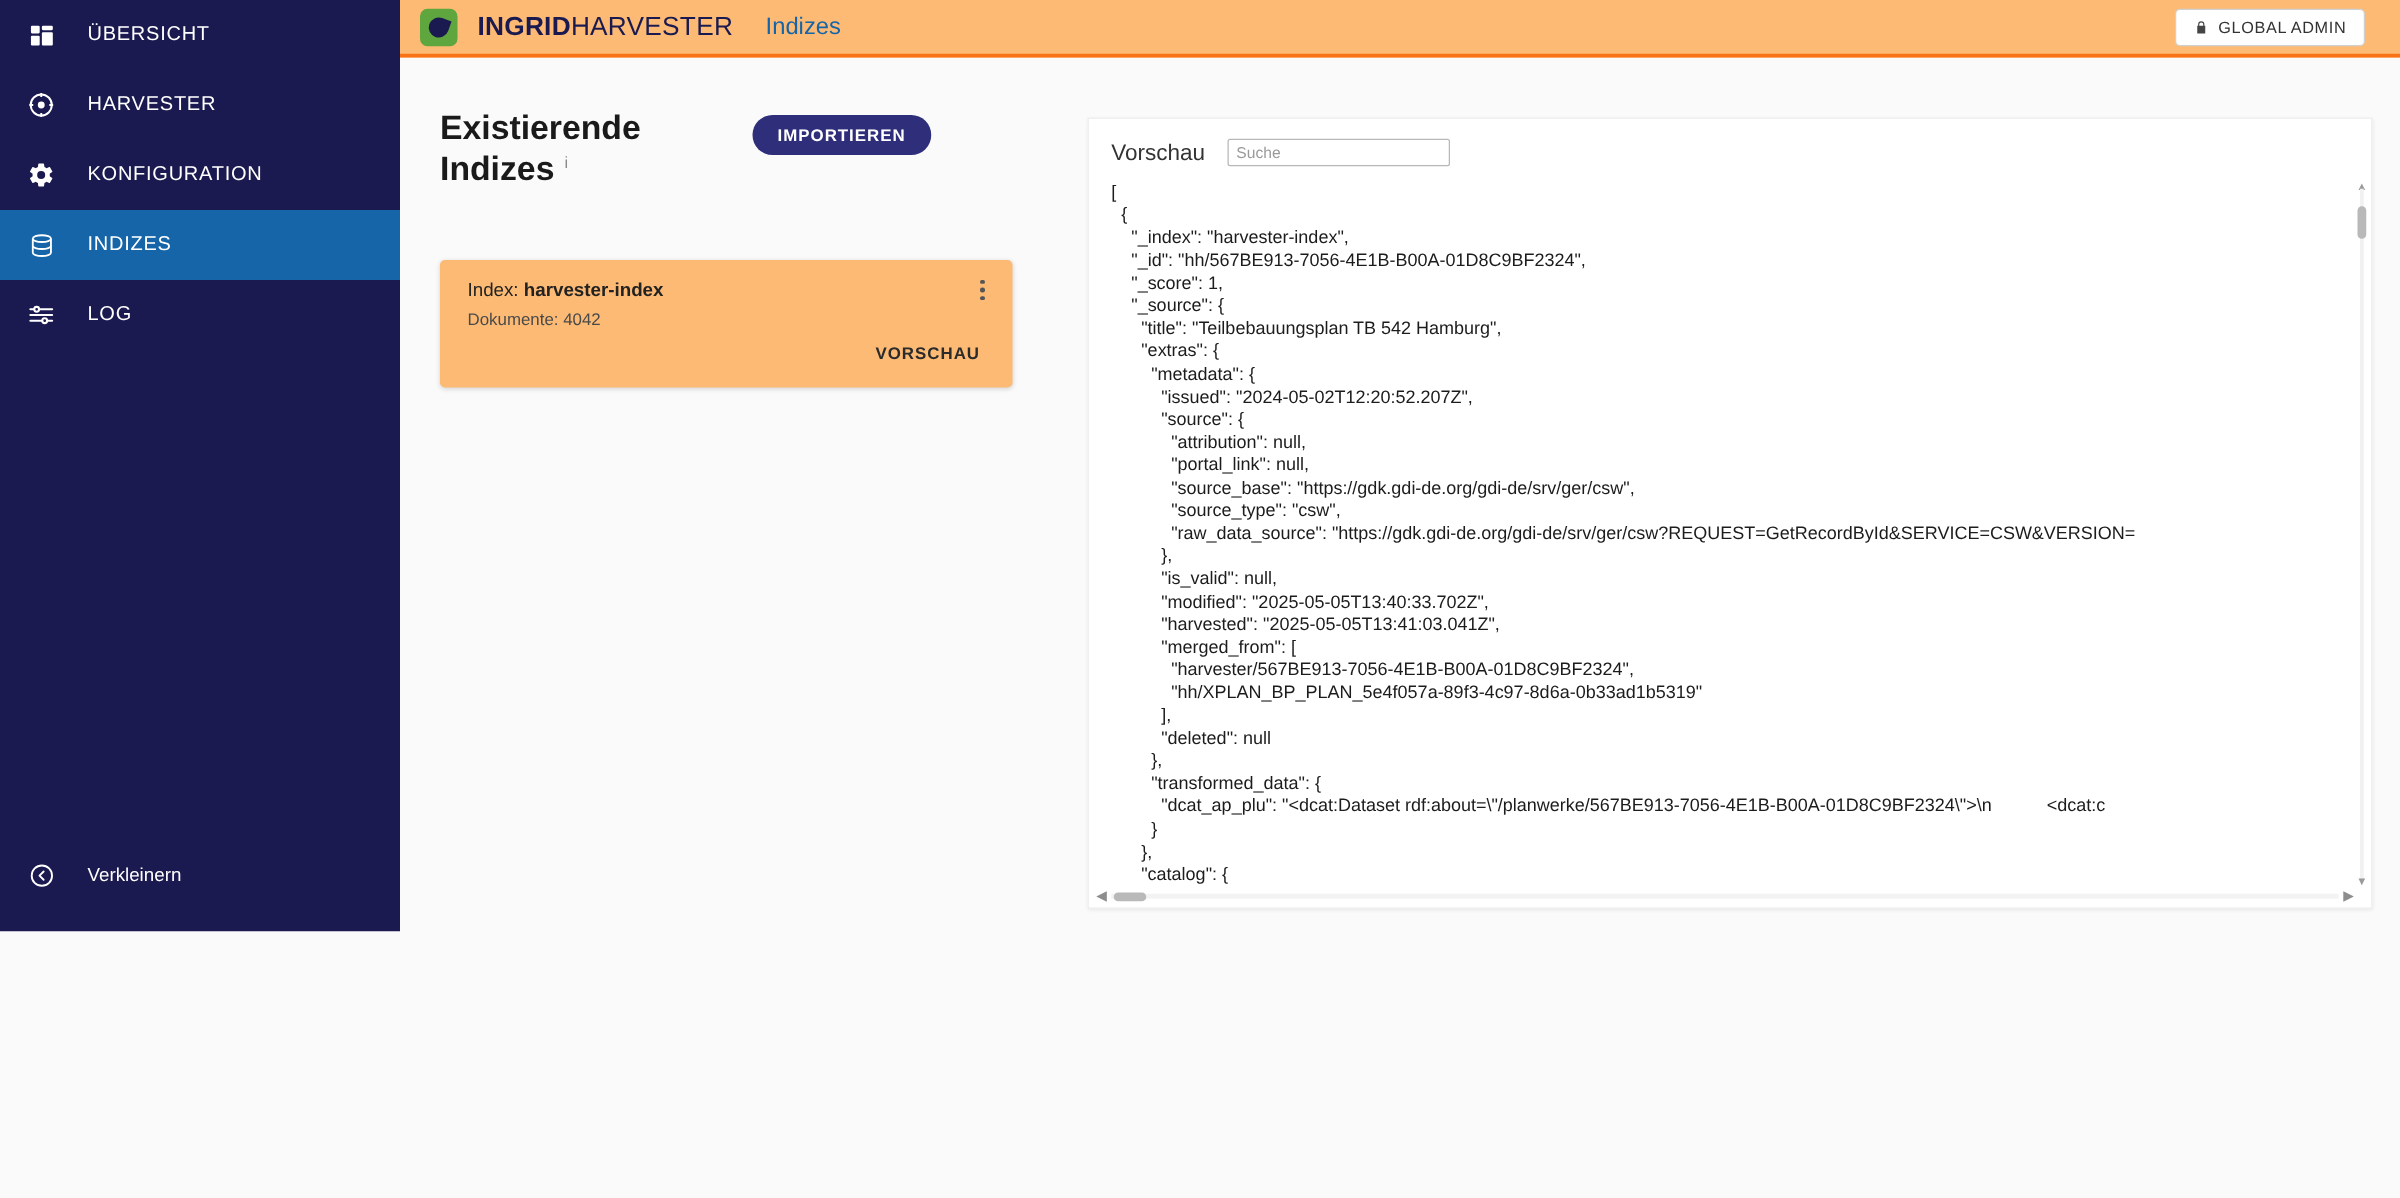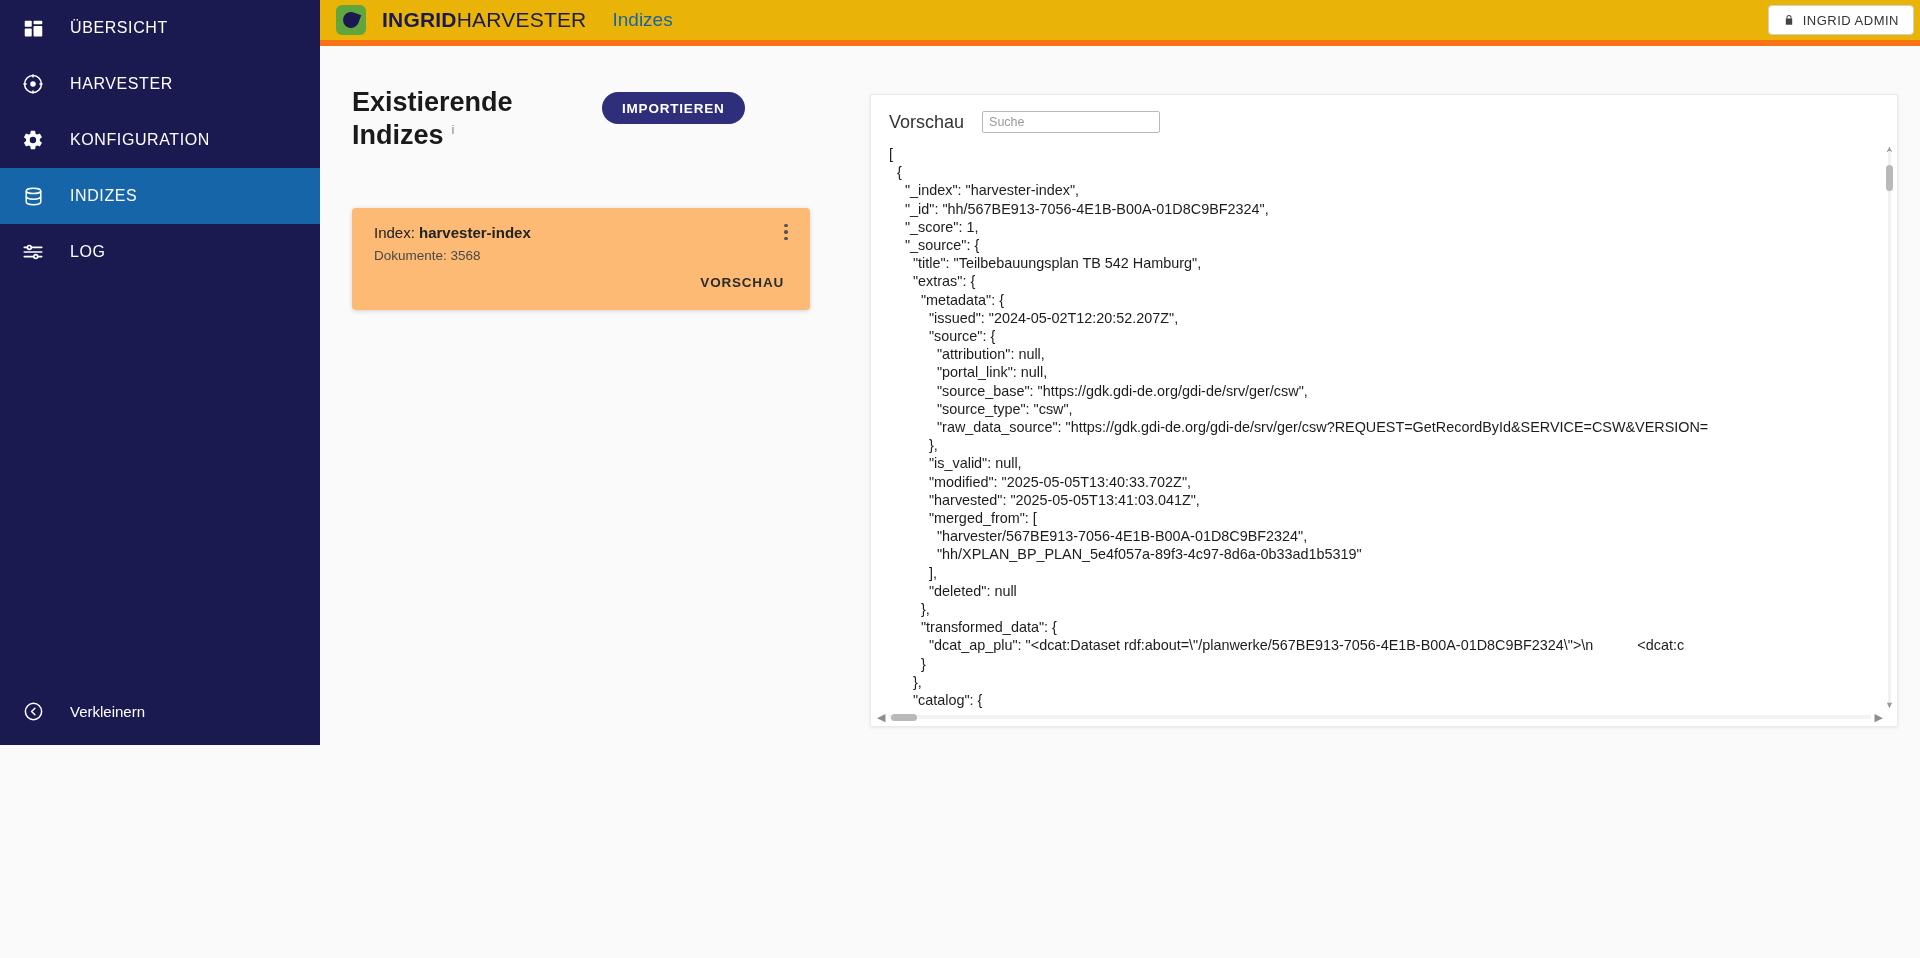--- a/index.html
+++ b/index.html
@@ -41,21 +41,21 @@
   .nav-item.active { background: #1565a8; }
   .nav-item .nav-icon {
     width: 30px; min-width: 30px;
     display: flex; align-items: center; justify-content: center;
     margin-right: 22px;
   }
   .nav-label { font-weight: 400; }
 
   .sidebar-footer {
     position: absolute;
-    bottom: 4px; left: 0; right: 0;
+    bottom: 15px; left: 0; right: 0;
     height: 60px;
     display: flex;
     align-items: center;
     padding-left: 18px;
     font-size: 15px;
     color: #ffffff;
     cursor: pointer;
   }
   .sidebar-footer .nav-icon {
     width: 30px; min-width: 30px;
@@ -68,25 +68,25 @@
     flex: 1;
     display: flex;
     flex-direction: column;
     background: #fafafa;
     position: relative;
     min-width: 0;
   }
   .topbar {
     height: 46px;
     min-height: 46px;
-    background: #eab308;
+    background: #fdba74;
     display: flex;
     align-items: center;
-    padding: 0 6px 0 16px;
-    border-bottom: 6px solid #f97316;
+    padding: 0 28px 0 16px;
+    border-bottom: 3px solid #f97316;
   }
   .logo-badge {
     width: 30px; height: 30px;
     border-radius: 6px;
     background: #5fa63e;
     display: flex; align-items: center; justify-content: center;
     margin-right: 16px;
     position: relative;
     overflow: hidden;
   }
@@ -411,21 +411,21 @@
         <span class="b1">INGRID</span><span class="b2">HARVESTER</span>
       </div>
       <div class="crumb">Indizes</div>
       <div class="topbar-spacer"></div>
       <button class="admin-btn">
         <span>
           <svg width="12" height="14" viewBox="0 0 24 24" fill="#444">
             <path d="M17 9V7a5 5 0 0 0-10 0v2H5.6v12.4h12.8V9zm-8.2-2a3.2 3.2 0 0 1 6.4 0v2H8.8z"></path>
           </svg>
         </span>
-        <span>INGRID ADMIN</span>
+        <span>GLOBAL ADMIN</span>
       </button>
     </div>
 
     <div class="content">
 
       <div class="left-pane">
         <div class="left-head">
           <h1 class="page-title">
             <span>Existierende Indizes</span><span class="info-dot">i</span>
           </h1>
@@ -434,21 +434,21 @@
 
         <div class="index-card">
           <div class="kebab">
             <i></i>
             <i></i>
             <i></i>
           </div>
           <div class="card-title">
             <span>Index: </span><b>harvester-index</b>
           </div>
-          <div class="card-sub">Dokumente: 3568</div>
+          <div class="card-sub">Dokumente: 4042</div>
           <div class="card-actions">
             <button class="btn-flat">VORSCHAU</button>
           </div>
         </div>
       </div>
 
       <div class="right-pane">
         <div class="preview-box">
           <div class="preview-head">
             <span class="preview-label">Vorschau</span>

